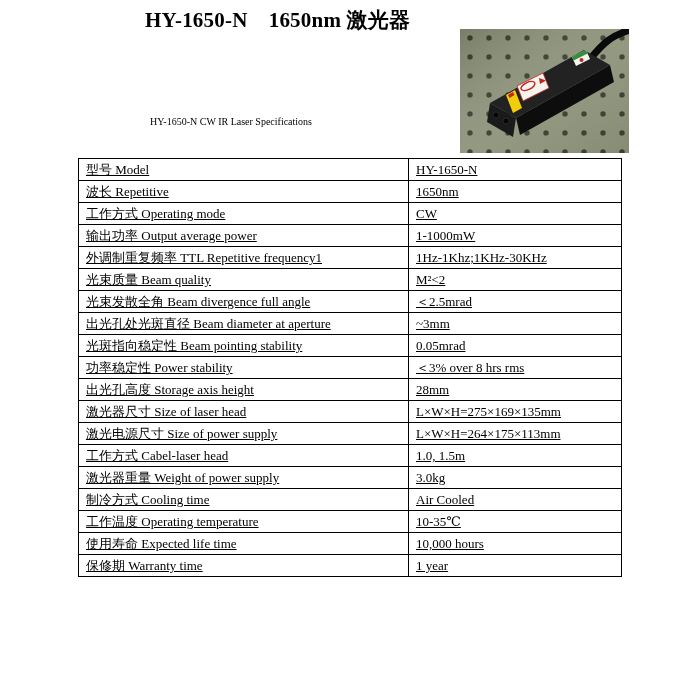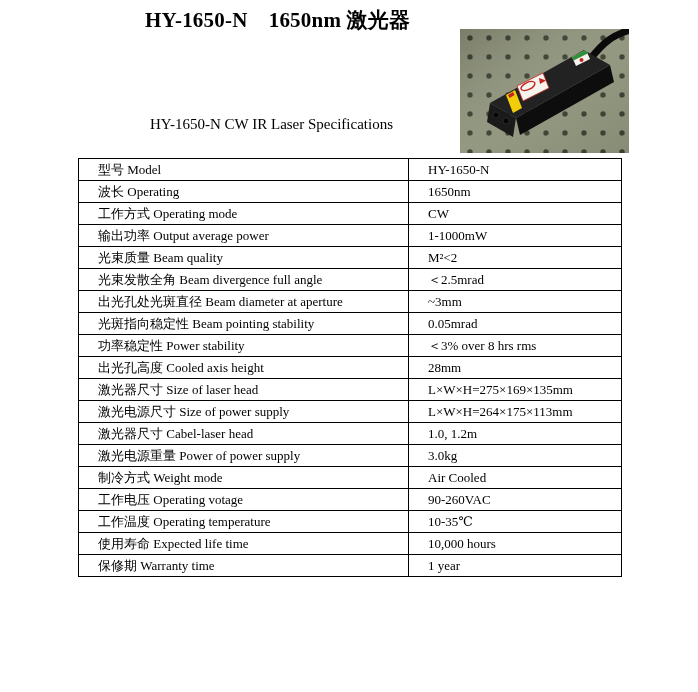--- a/index.html
+++ b/index.html
@@ -8,32 +8,32 @@
     font-family:"Liberation Serif","DejaVu Serif",serif; color:#000;
     overflow:hidden;
   }
   .page { position:relative; width:698px; height:692px; background:#fff; }
 
   .title {
     position:absolute; left:145px; top:6px; margin:0;
     font-size:21px; font-weight:bold; letter-spacing:.2px; white-space:pre;
   }
   .subtitle {
-    position:absolute; left:150px; top:116px; font-size:15px;text-align:center;
+    position:absolute; left:150px; top:116px; font-size:10px;text-align:center;
   }
   .photo {
     position:absolute; left:460px; top:29px; width:169px; height:124px;
   }
   table.spec {
     position:absolute; left:78px; top:158px; width:543px;
     border-collapse:collapse; table-layout:fixed; font-size:13px;
   }
   table.spec td {
-    border:1px solid #000; height:21px; padding:0 19px;
-    vertical-align:middle; line-height:1.32; overflow:hidden;
+    border:1px solid #000; height:21px; padding:0 7px;
+    vertical-align:middle; line-height:1.32; overflow:hidden;text-decoration:underline;
   }
   col.c1 { width:330px; }
   col.c2 { width:213px; }
   .c-label { white-space:pre-wrap; }
 </style>
 </head>
 <body>
 
 <div class="page">
 
@@ -86,30 +86,34 @@
     <colgroup>
         <col class="c1">
         <col class="c2">
       </colgroup>
     <tbody>
         <tr>
           <td class="c-label">型号 Model</td>
           <td class="c-value">HY-1650-N</td>
         </tr>
         <tr>
-          <td class="c-label">波长 Operating</td>
+          <td class="c-label">波长 Repetitive</td>
           <td class="c-value">1650nm</td>
         </tr>
         <tr>
           <td class="c-label">工作方式 Operating mode</td>
           <td class="c-value">CW</td>
         </tr>
         <tr>
           <td class="c-label">输出功率 Output average power</td>
           <td class="c-value">1-1000mW</td>
+        </tr>
+        <tr>
+          <td class="c-label">外调制重复频率 TTL Repetitive frequency1</td>
+          <td class="c-value">1Hz-1Khz;1KHz-30KHz</td>
         </tr>
         <tr>
           <td class="c-label">光束质量 Beam quality</td>
           <td class="c-value">M²&lt;2</td>
         </tr>
         <tr>
           <td class="c-label">光束发散全角 Beam divergence full angle</td>
           <td class="c-value">＜2.5mrad</td>
         </tr>
         <tr>
@@ -118,46 +122,42 @@
         </tr>
         <tr>
           <td class="c-label">光斑指向稳定性 Beam pointing stability</td>
           <td class="c-value">0.05mrad</td>
         </tr>
         <tr>
           <td class="c-label">功率稳定性 Power stability</td>
           <td class="c-value">＜3% over 8 hrs rms</td>
         </tr>
         <tr>
-          <td class="c-label">出光孔高度 Cooled axis height</td>
+          <td class="c-label">出光孔高度 Storage axis height</td>
           <td class="c-value">28mm</td>
         </tr>
         <tr>
           <td class="c-label">激光器尺寸 Size of laser head</td>
           <td class="c-value">L×W×H=275×169×135mm</td>
         </tr>
         <tr>
           <td class="c-label">激光电源尺寸 Size of power supply</td>
           <td class="c-value">L×W×H=264×175×113mm</td>
         </tr>
         <tr>
-          <td class="c-label">激光器尺寸 Cabel-laser head</td>
-          <td class="c-value">1.0, 1.2m</td>
+          <td class="c-label">工作方式 Cabel-laser head</td>
+          <td class="c-value">1.0, 1.5m</td>
         </tr>
         <tr>
-          <td class="c-label">激光电源重量 Power of power supply</td>
+          <td class="c-label">激光器重量 Weight of power supply</td>
           <td class="c-value">3.0kg</td>
         </tr>
         <tr>
-          <td class="c-label">制冷方式 Weight mode</td>
+          <td class="c-label">制冷方式 Cooling time</td>
           <td class="c-value">Air Cooled</td>
-        </tr>
-        <tr>
-          <td class="c-label">工作电压 Operating votage</td>
-          <td class="c-value">90-260VAC</td>
         </tr>
         <tr>
           <td class="c-label">工作温度 Operating temperature</td>
           <td class="c-value">10-35℃</td>
         </tr>
         <tr>
           <td class="c-label">使用寿命 Expected life time</td>
           <td class="c-value">10,000 hours</td>
         </tr>
         <tr>

